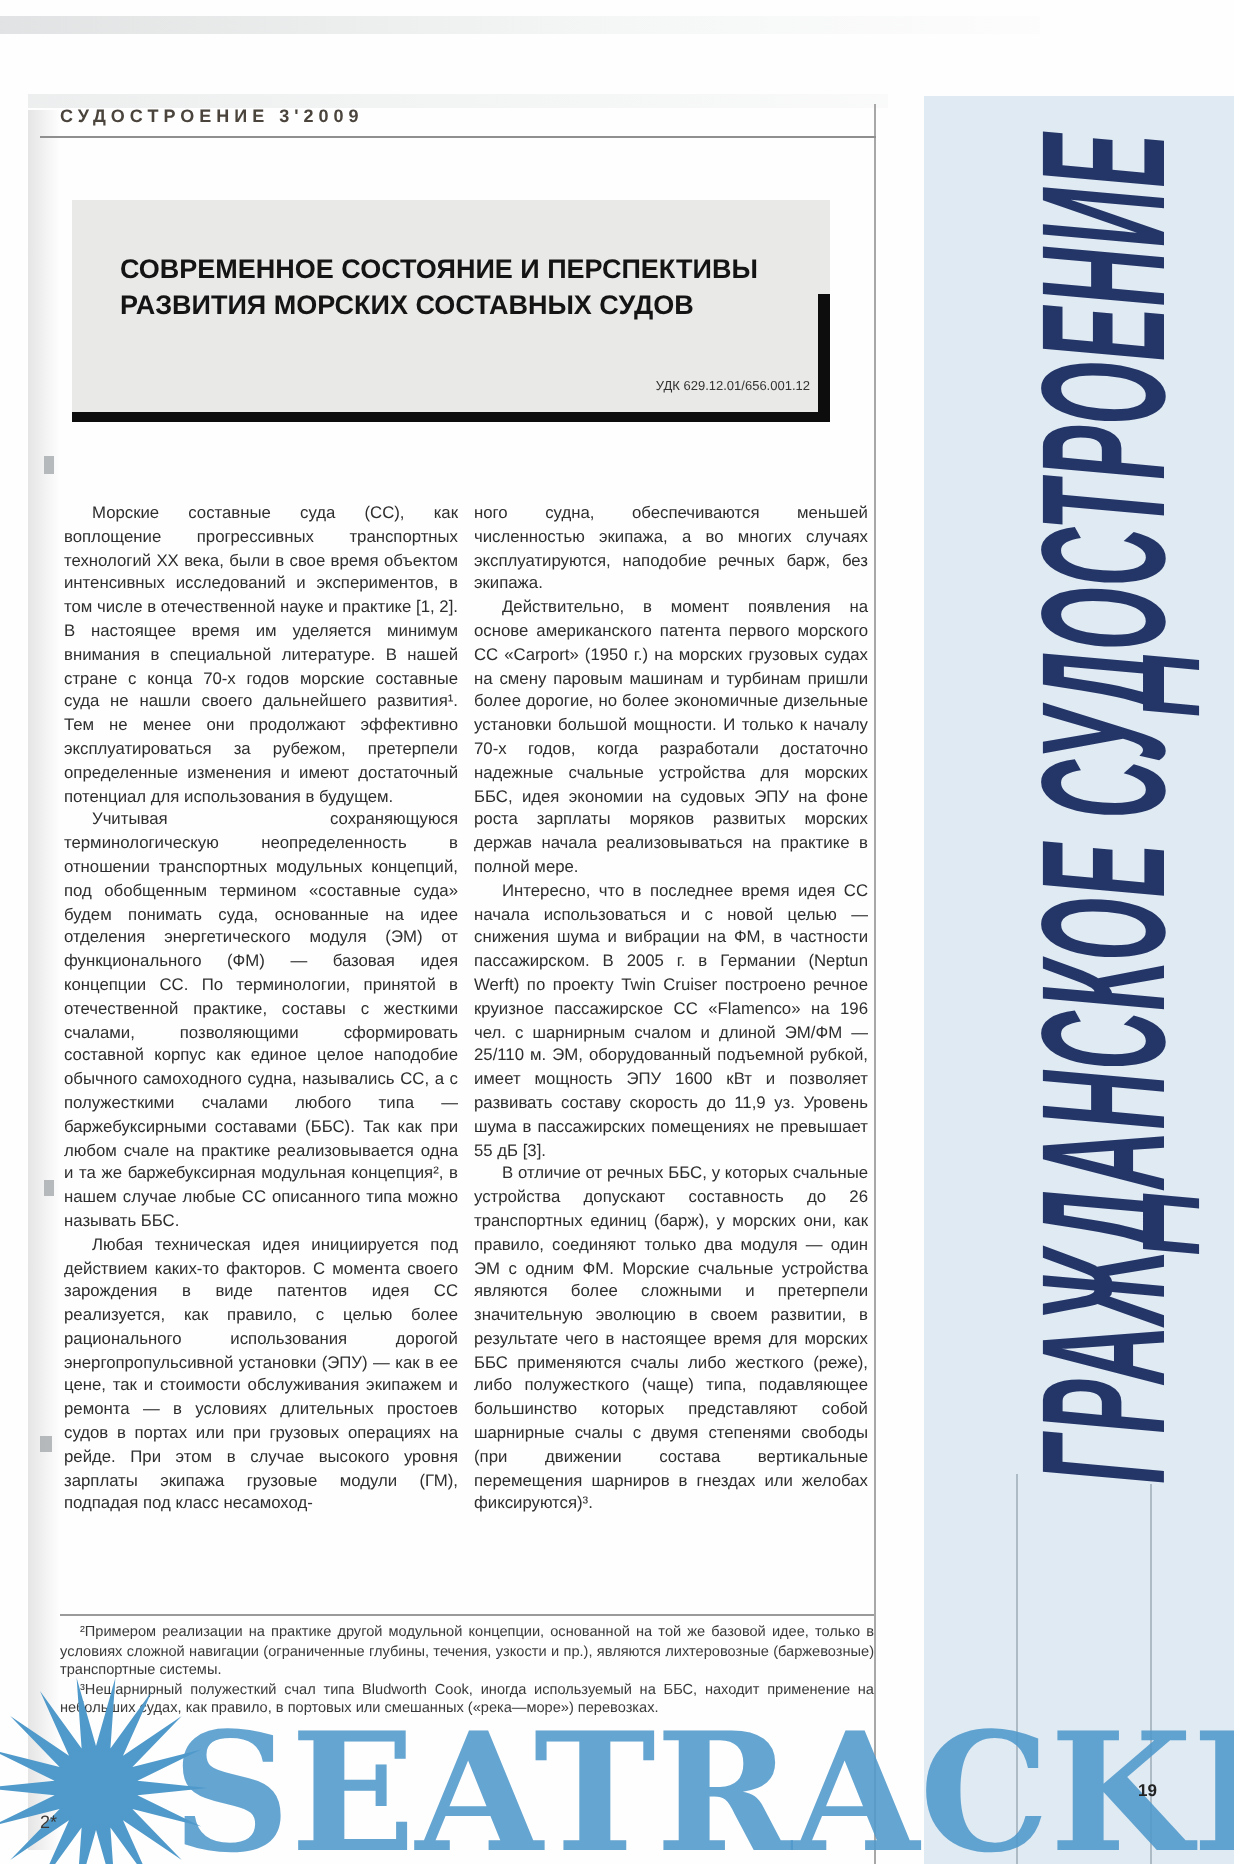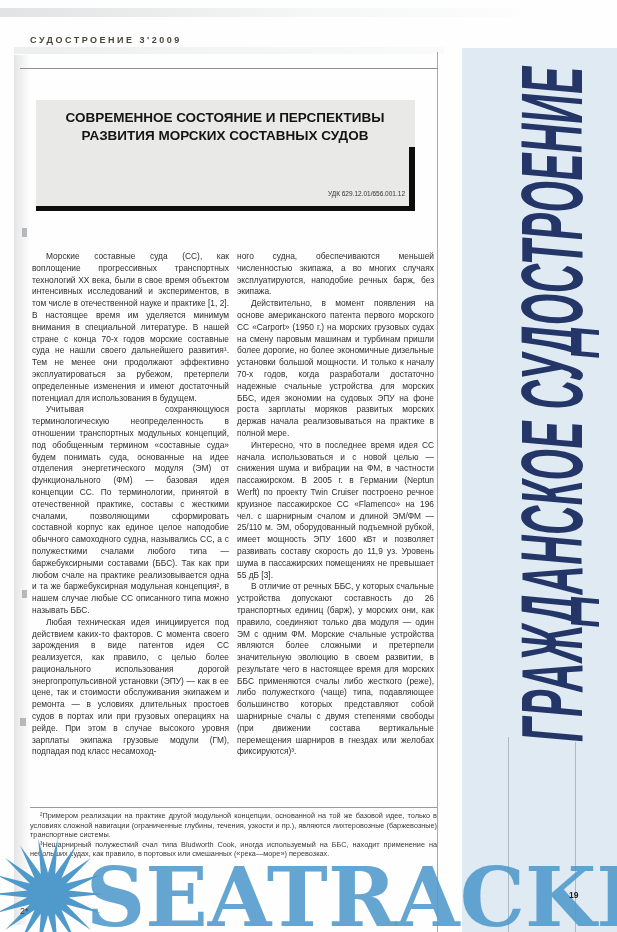--- a/index.html
+++ b/index.html
@@ -13,30 +13,30 @@
   .smear-top2{position:absolute;left:14px;top:47px;width:430px;height:7px;
     background:linear-gradient(to right,#d8dbdc,#f4f5f5);opacity:.45;}
   .left-shadow{position:absolute;left:14px;top:55px;width:16px;height:870px;
     background:linear-gradient(to right,rgba(140,140,140,.22),rgba(255,255,255,0));}
   .artifact{position:absolute;background:#9aa0a2;opacity:.7;}
   .vline-main{position:absolute;left:437px;top:52px;width:1px;height:880px;background:#a8a8a8;}
   .vline-b1{position:absolute;left:508px;top:737px;width:1px;height:195px;background:rgba(110,130,145,.45);}
   .vline-b2{position:absolute;left:575px;top:742px;width:1px;height:190px;background:rgba(110,130,145,.45);}
 
   
-  .journal-header{position:absolute;left:30px;top:35px;font-size:9px;font-weight:bold;
+  .journal-header{position:absolute;left:30px;top:53px;font-size:9px;font-weight:bold;
     letter-spacing:2.5px;color:#4a443c;}
   .header-rule{position:absolute;left:20px;top:68px;width:418px;height:1px;background:#8f8f8f;}
 
   
   .title-box{position:absolute;left:36px;top:100px;width:379px;height:106px;
     background:#e9e9e7;border-bottom:5px solid #0d0d0d;}
   .title-box::after{content:"";position:absolute;right:0;bottom:-5px;width:6px;height:64px;background:#0d0d0d;}
-  .article-title{margin:0;padding:9px 30px 0 24px;font-size:13.5px;font-weight:bold;
-    line-height:1.33;color:#141414;width:330px;text-align:center;}
+  .article-title{margin:0;padding:26px 30px 0 24px;font-size:13.5px;font-weight:bold;
+    line-height:1.33;color:#141414;width:330px;}
   .author-line{margin:0;padding:8px 24px 0 24px;font-size:10.5px;line-height:1.52;color:#1c1c1c;width:330px;}
   .author-name{font-weight:bold;}
   .udk{position:absolute;right:10px;bottom:9px;font-size:6.5px;color:#333;}
 
   
   .columns{position:absolute;left:32px;top:251px;width:403px;height:556px;
     display:flex;gap:8px;overflow:hidden;}
   .col{width:197px;font-size:8.4px;line-height:11.8px;text-align:justify;color:#2e2e2e;}
   .col p{margin:0;}
   .col p.indent{text-indent:14px;}

